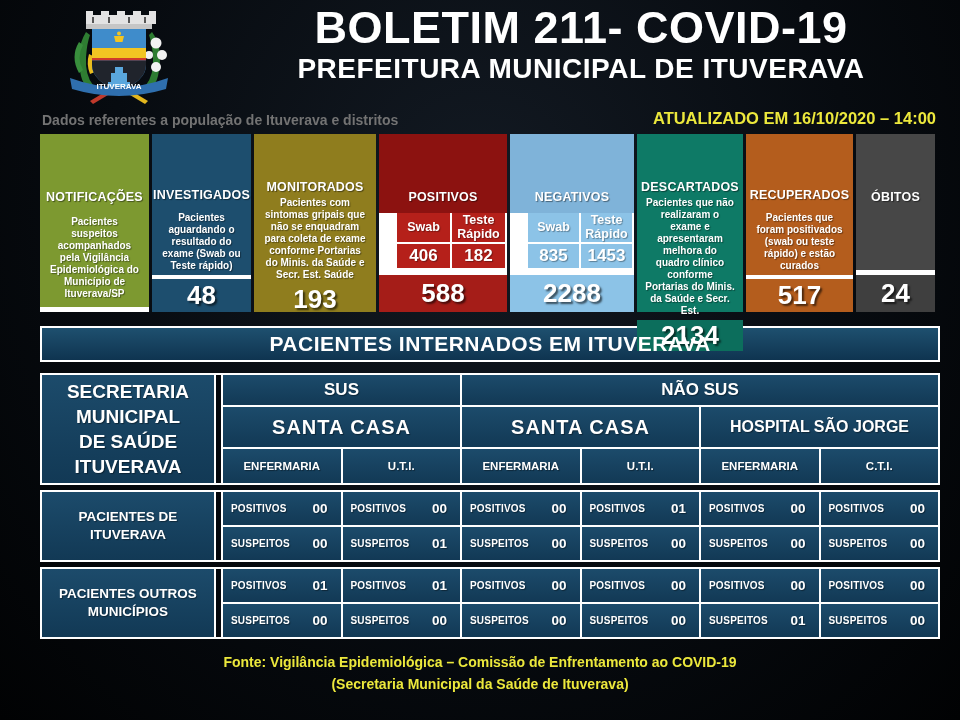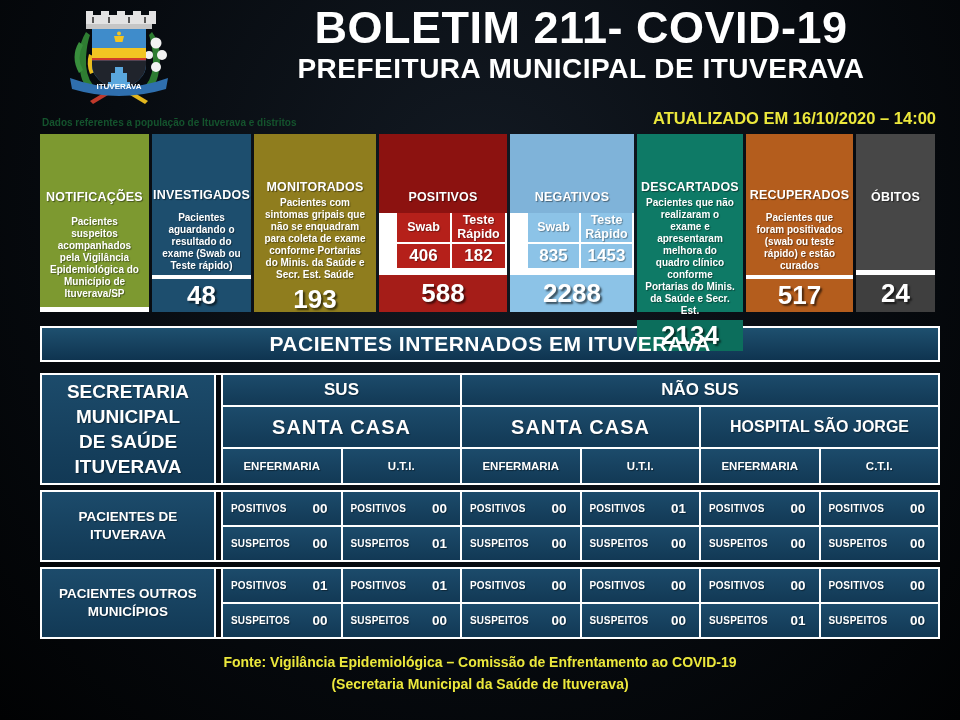--- a/index.html
+++ b/index.html
@@ -12,21 +12,21 @@
 
   
   .header { position:relative; height:106px; }
   .crest { position:absolute; left:56px; top:2px; }
   .titles { position:absolute; left:211px; width:740px; top:2px; text-align:center; }
   .title { font-size:45px; font-weight:bold; letter-spacing:.5px; line-height:1.14; }
   .subtitle { font-size:28px; font-weight:bold; letter-spacing:.5px; }
 
   .meta-row { display:flex; justify-content:space-between; align-items:flex-end;
               padding:0 24px 2px 42px; height:24px; }
-  .ynote { color:#14532d; font-weight:bold; font-size:10px; }
+  .ynote { color:#737373; font-weight:bold; font-size:14px; }
   .updated { color:#ece83c; font-weight:bold; font-size:16.5px; }
 
   
   .summary { display:flex; gap:3px; margin:4px 0 0 40px; width:900px; height:178px; }
   .scol { display:flex; flex-direction:column; }
   .w0{width:109px}.w1{width:99px}.w2{width:122px}.w3{width:128px}
   .w4{width:124px}.w5{width:106px}.w6{width:107px}.w7{width:79px}
   .c0{background:#7d9930}.c1{background:#1d4e6e}.c2{background:#8f7d1e}.c3{background:#8c1210}
   .c4{background:#7fb3d9}.c5{background:#0e7a66}.c6{background:#b45d1d}.c7{background:#474747}
   .shead { height:33px; display:flex; align-items:center; justify-content:center;

